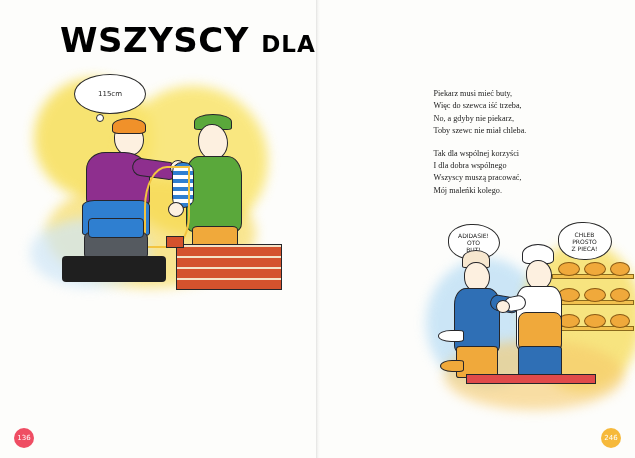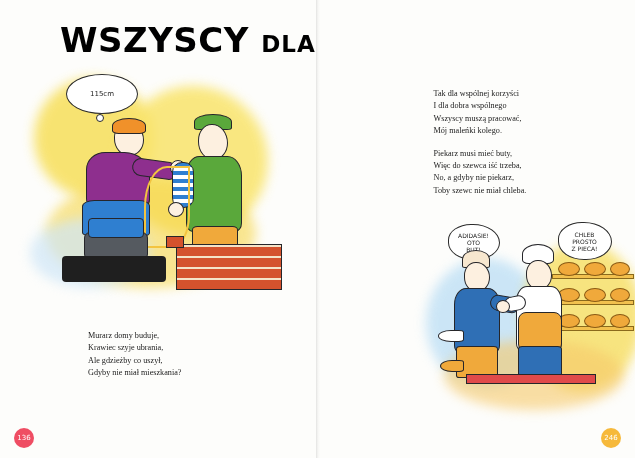--- a/index.html
+++ b/index.html
@@ -85,21 +85,21 @@
         <span class="small">DLA</span>
       </div>
 
       <div class="illus-left">
 
         <div class="wash" style="left:8px;top:10px;width:120px;height:120px;background:#f7df5a;"></div>
         <div class="wash" style="left:92px;top:18px;width:150px;height:150px;background:#f9e46b;"></div>
         <div class="wash" style="left:20px;top:110px;width:210px;height:110px;background:#f6d64a;opacity:.6;"></div>
         <div class="wash" style="left:4px;top:150px;width:120px;height:70px;background:#cfe6f7;opacity:.7;"></div>
 
-        <div class="bubble cloudy" style="left:40px;top:6px;width:72px;height:40px;">
+        <div class="bubble cloudy" style="left:48px;top:6px;width:72px;height:40px;">
           <span>115cm</span>
         </div>
         <div class="bubble-tail" style="left:70px;top:46px;width:6px;height:6px;"></div>
 
         <div class="figure">
 
           <div class="blob" style="left:88px;top:54px;width:28px;height:32px;background:#fdf0e0;border:1.5px solid #26262a;border-radius:46% 54% 48% 52%;"></div>
 
           <div class="blob" style="left:86px;top:50px;width:32px;height:14px;background:#f0912a;border:1.5px solid #26262a;border-radius:50% 50% 20% 20%;"></div>
 
@@ -132,46 +132,40 @@
         <div class="blob" style="left:150px;top:176px;width:104px;height:44px;background:repeating-linear-gradient(0deg,#d4522d 0 9px,#f4e3c8 9px 11px);border:1.5px solid #26262a;"></div>
 
         <div class="blob" style="left:58px;top:164px;width:62px;height:26px;background:#555a60;border:1.5px solid #26262a;border-radius:6px;"></div>
         <div class="blob" style="left:36px;top:188px;width:104px;height:26px;background:#1f1f1f;border-radius:4px;"></div>
         <div class="blob" style="left:62px;top:150px;width:54px;height:18px;background:#2f7fd0;border:1.5px solid #26262a;border-radius:4px;"></div>
 
         <div class="blob" style="left:140px;top:168px;width:16px;height:10px;background:#d4522d;border:1.2px solid #26262a;"></div>
       </div>
 
       <div class="poem poem-left">
-        <p>
-          <span>Murarz domy buduje,</span><br>
-          <span>Krawiec szyje ubrania,</span><br>
-          <span>Ale gdzieżby co uszył,</span><br>
-          <span>Gdyby nie miał mieszkania?</span>
-        </p>
       </div>
 
       <div class="folio left">136</div>
     </div>
 
     <div class="leaf right">
 
 
       <div class="poem poem-right">
+        <p>
+          <span>Piekarz musi mieć buty,</span><br>
+          <span>Więc do szewca iść trzeba,</span><br>
+          <span>No, a gdyby nie piekarz,</span><br>
+          <span>Toby szewc nie miał chleba.</span>
+        </p>
         <p>
           <span>Tak dla wspólnej korzyści</span><br>
           <span>I dla dobra wspólnego</span><br>
           <span>Wszyscy muszą pracować,</span><br>
           <span>Mój maleńki kolego.</span>
-        </p>
-        <p>
-          <span>Piekarz musi mieć buty,</span><br>
-          <span>Więc do szewca iść trzeba,</span><br>
-          <span>No, a gdyby nie piekarz,</span><br>
-          <span>Toby szewc nie miał chleba.</span>
         </p>
       </div>
 
       <div class="illus-right">
 
         <div class="wash" style="left:0px;top:50px;width:120px;height:130px;background:#bfe0f5;opacity:.8;"></div>
         <div class="wash" style="left:96px;top:34px;width:120px;height:150px;background:#f7e06a;opacity:.85;"></div>
         <div class="wash" style="left:18px;top:132px;width:180px;height:70px;background:#f6c96a;opacity:.6;"></div>
 
         <div class="sign" style="left:22px;top:16px;width:52px;height:36px;">

